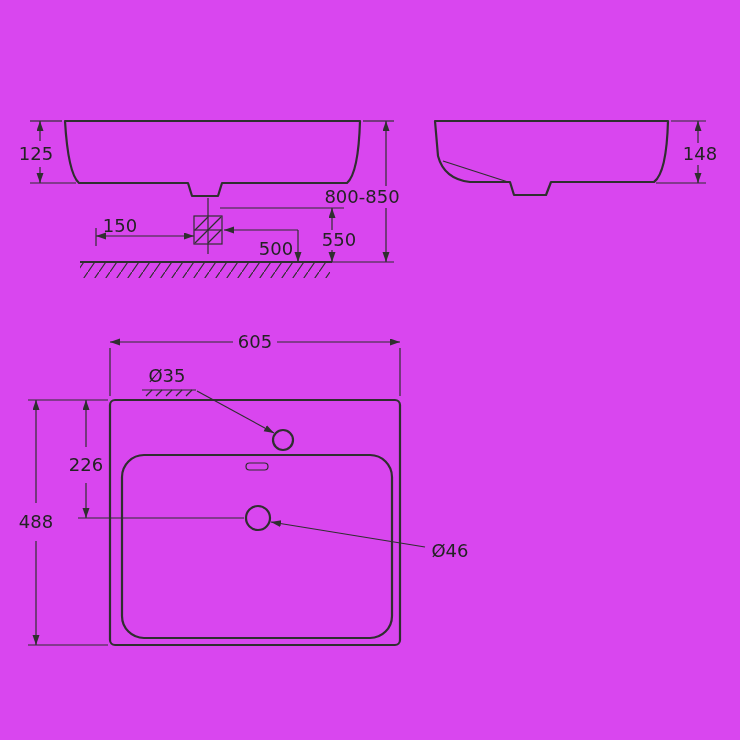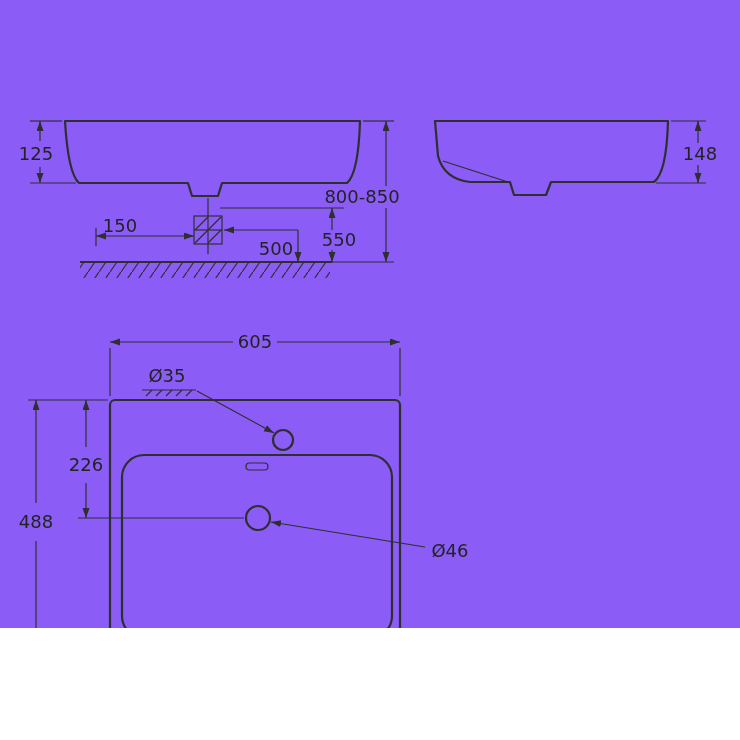--- a/index.html
+++ b/index.html
@@ -3,22 +3,22 @@
 <meta charset="utf-8">
 <style>
   html, body {
     margin: 0;
     padding: 0;
     background: #ffffff;
     font-family: "DejaVu Sans", sans-serif;
   }
   .canvas {
     width: 740px;
-    height: 628px;
-    background: #8b5cf6;
+    height: 740px;
+    background: #d946ef;
     position: relative;
     overflow: hidden;
   }
   svg { display: block; }
   .outline { fill: none; stroke: #2f2f2f; stroke-width: 2.2; stroke-linejoin: round; }
   .thin    { fill: none; stroke: #2f2f2f; stroke-width: 1.2; }
   .dimline { fill: none; stroke: #2f2f2f; stroke-width: 1.2; }
   .floor   { fill: none; stroke: #2f2f2f; stroke-width: 2; }
   .dim-label {
     font-family: "DejaVu Sans", sans-serif;

